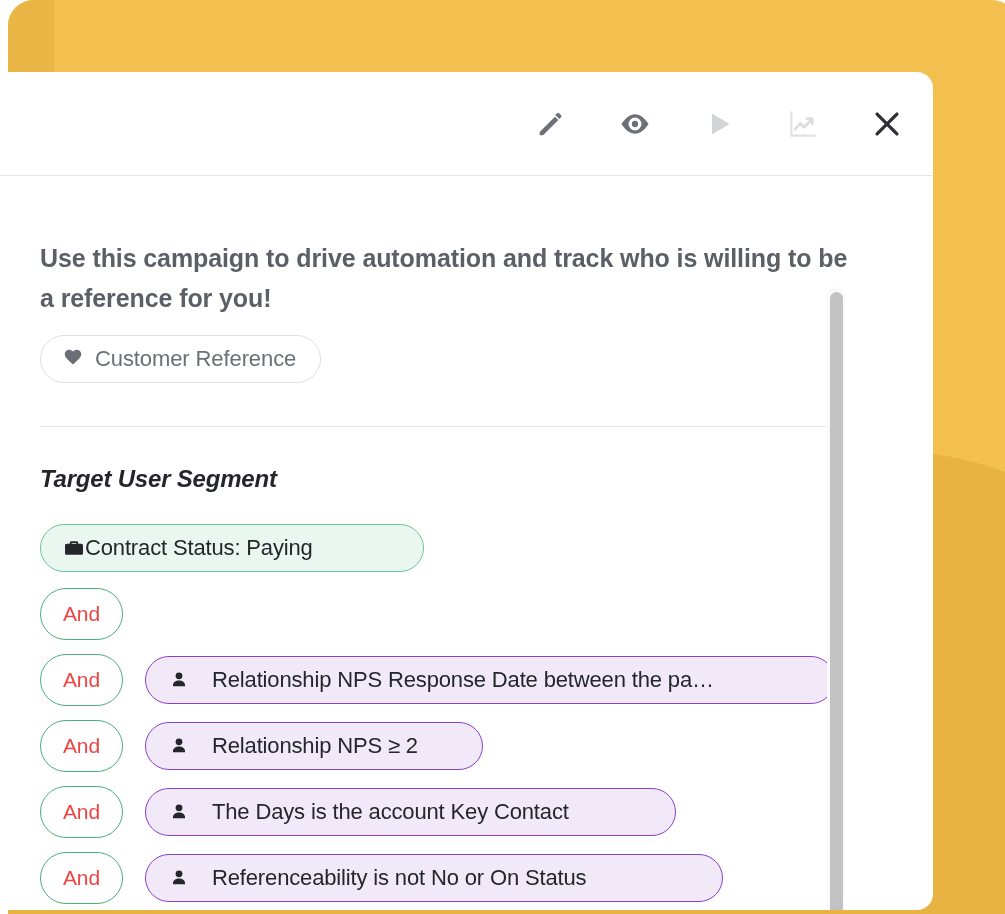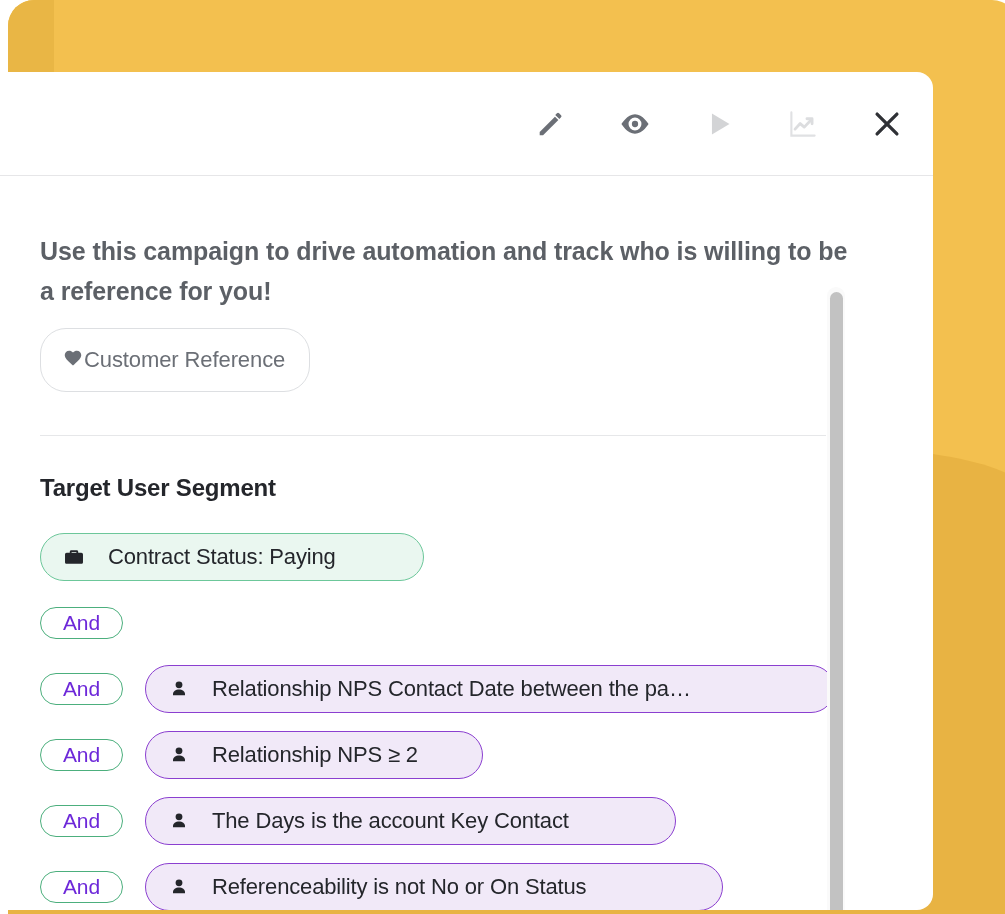--- a/index.html
+++ b/index.html
@@ -101,21 +101,21 @@
     position: absolute;
     left: 0;
     top: 105px;
     width: 967px;
     height: 733px;
   }
 
   .content-col {
     position: absolute;
     left: 74px;
-    top: 8px;
+    top: 15px;
     width: 820px;
   }
 
   .description {
     margin: 0;
     padding-top: 46px;
     width: 810px;
     font-size: 25px;
     line-height: 40px;
     font-weight: bold;
@@ -123,21 +123,22 @@
     letter-spacing: -0.1px;
   }
 
   
   .tag-row {
     margin-top: 17px;
   }
   .tag-chip {
     display: inline-flex;
     align-items: center;
-    height: 64px;
+    gap: 11px;
+    height: 48px;
     padding: 0 24px 0 21px;
     border: 1px solid #dddfe2;
     border-radius: 26px;
     background: #ffffff;
     box-sizing: border-box;
     cursor: pointer;
   }
   .tag-chip .tag-label {
     font-size: 22px;
     color: #6b6f76;
@@ -152,49 +153,50 @@
     background: #e6e7e9;
   }
 
   .section-title {
     margin: 0;
     padding-top: 38px;
     font-size: 24px;
     font-weight: bold;
     color: #24262b;
     letter-spacing: -0.2px;
+    font-style: italic;
   }
 
   
   .conditions {
     margin-top: 31px;
     display: flex;
     flex-direction: column;
     gap: 18px;
   }
   .cond-row {
     display: flex;
     align-items: center;
     gap: 22px;
     height: 48px;
   }
   .cond-row.first { padding-left: 0px; }
 
   .and-pill {
     flex: none;
     width: 83px;
-    height: 32px;
+    height: 52px;
     border: 1.6px solid #4caf7d;
     border-radius: 26px;
     background: #ffffff;
     display: flex;
     align-items: center;
     justify-content: center;
     font-size: 21px;
-    color: #6d28d9;
+    color: #ef4444;
     letter-spacing: -0.1px;
     box-sizing: border-box;
     cursor: pointer;
   }
 
   .cond-chip {
     display: inline-flex;
     align-items: center;
     height: 48px;
     padding: 0 25px 0 22px;
@@ -216,21 +218,21 @@
     letter-spacing: -0.15px;
     white-space: nowrap;
     overflow: hidden;
     text-overflow: ellipsis;
   }
 
   .cond-chip.account {
     background: #eaf7f0;
     border: 1.5px solid #6cc79a;
   }
-  .cond-chip.account .chip-text { margin-left: 23px; }
+  .cond-chip.account .chip-text { }
 
   .cond-chip.user {
     background: #f1e9f8;
     border: 1.6px solid #8b3fd0;
   }
   .cond-chip.user .chip-text { margin-left: 22px; }
 
   
   .scrollbar-track {
     position: absolute;
@@ -351,21 +353,21 @@
 
           <div class="cond-row">
             <div class="and-pill">And</div>
             <div class="cond-chip user" style="width:690px">
               <span class="chip-icon">
                 <svg width="20" height="20" viewBox="0 0 24 24" fill="none">
                   <circle cx="12" cy="7" r="4.1" fill="#24262b"></circle>
                   <path d="M12 12.6c-4 0-7.2 2.4-7.2 5.4v1.4h14.4v-1.4c0-3-3.2-5.4-7.2-5.4z" fill="#24262b"></path>
                 </svg>
               </span>
-              <span class="chip-text">Relationship NPS Contact Date between the pa…</span>
+              <span class="chip-text">Relationship NPS Response Date between the pa…</span>
             </div>
           </div>
 
           <div class="cond-row">
             <div class="and-pill">And</div>
             <div class="cond-chip user" style="width:338px">
               <span class="chip-icon">
                 <svg width="20" height="20" viewBox="0 0 24 24" fill="none">
                   <circle cx="12" cy="7" r="4.1" fill="#24262b"></circle>
                   <path d="M12 12.6c-4 0-7.2 2.4-7.2 5.4v1.4h14.4v-1.4c0-3-3.2-5.4-7.2-5.4z" fill="#24262b"></path>

